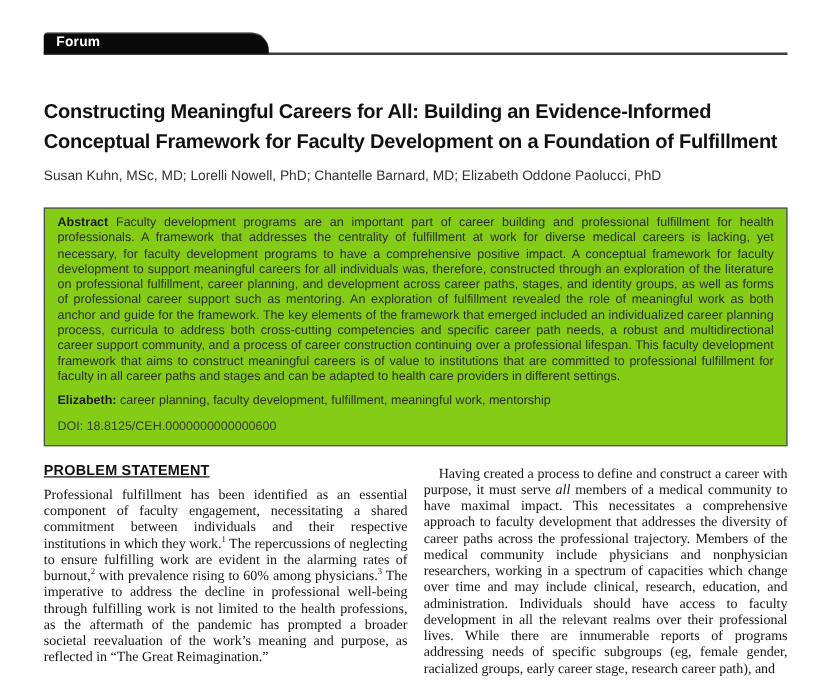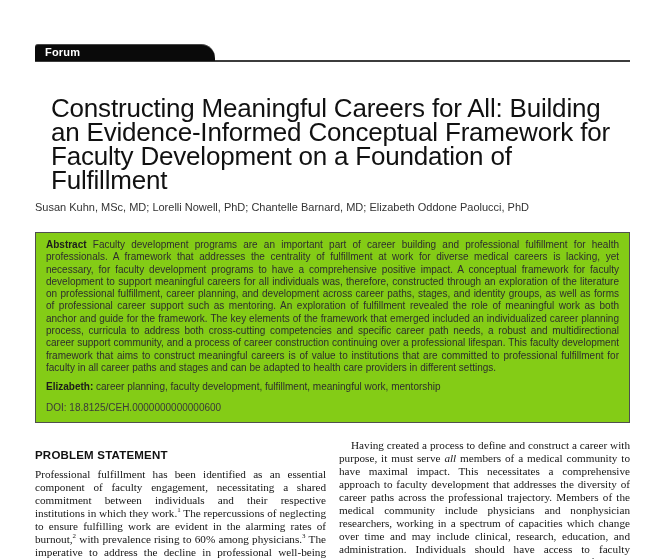--- a/index.html
+++ b/index.html
@@ -3,52 +3,52 @@
 <meta charset="utf-8">
 <style>
   html,body{margin:0;padding:0;background:#ffffff;}
   .page{
     width:654px;height:559px;overflow:hidden;background:#ffffff;
     position:relative;color:#1c1c1c;
     font-family:"Liberation Sans",sans-serif;
   }
   .content{padding:0 24px 0 35px;}
   
-  .tab-row{margin-top:42px;position:relative;}
+  .tab-row{margin-top:24px;position:relative;}
   .forum-tab{
     display:inline-block;background:#0a0a0a;color:#ffffff;
     font-size:11px;font-weight:bold;letter-spacing:.2px;
     padding:2px 10px 3px 10px;width:160px;
     border-radius:3px 14px 0 0;
     box-shadow:inset 0 1px 0 rgba(255,255,255,.25);
     position:relative;z-index:2;
   }
   .header-rule{height:2px;background:#3c3c3c;margin-top:-1px;}
   
   .article-title{
-    margin:34px 0 0 16px;font-size:26px;line-height:24px;font-weight:normal;
+    margin:34px 0 0 0;font-size:16px;line-height:24px;font-weight:bold;
     letter-spacing:-.2px;color:#111;max-width:600px;
   }
   .article-authors{margin-top:9px;font-size:11px;color:#333;}
   
   .abstract-box{
     margin-top:19px;border:1.5px solid #4f4f4f;background:#84cc16;
     padding:6px 10px 8px 10px;
   }
   .abstract-box p{margin:0;font-size:10px;line-height:12.3px;color:#2e2e2e;}
   .abstract-box .abs{text-align:justify;}
   .abstract-box .kw{margin-top:7px;}
   .abstract-box .doi{margin-top:8px;color:#3a3a3a;}
   .abstract-box b{color:#1c1c1c;}
   
   .columns{display:flex;gap:13px;margin-top:14px;}
   .col{flex:1 1 0;min-width:0;}
   .section-heading{
-    margin:12px 0 7px 0;font-size:11.5px;font-weight:bold;color:#111;
-    font-family:"Liberation Sans",sans-serif;letter-spacing:.2px;
+    margin:0 0 7px 0;font-size:11.5px;font-weight:bold;color:#111;
+    font-family:"Liberation Sans",sans-serif;letter-spacing:.2px;text-decoration:underline;
   }
   .col p{
     margin:0;font-family:"Liberation Serif",serif;
     font-size:11.2px;line-height:13px;text-align:justify;color:#141414;
   }
   .col p.indent{text-indent:12px;}
   .col.right{padding-top:2px;}
   sup{font-size:.62em;line-height:0;vertical-align:super;}
 </style>
 </head>

